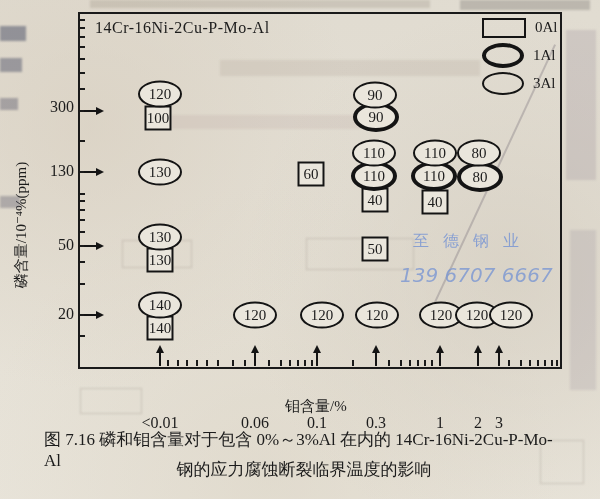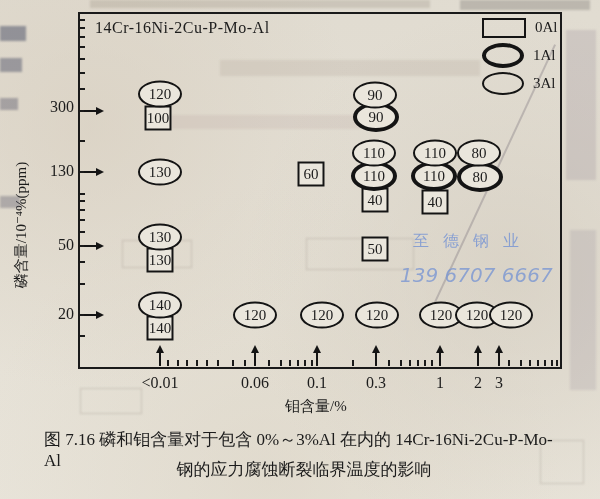--- a/index.html
+++ b/index.html
@@ -23,21 +23,21 @@
   #legend{left:482px;top:15px;z-index:2;}
   .lgrow{display:flex;align-items:center;gap:9px;margin-bottom:3px;height:25px;}
   .lg-rect{width:44px;height:20px;border:2.5px solid #141414;box-sizing:border-box;}
   .lg-bold{width:42px;height:25px;border:4.5px solid #141414;border-radius:50%;box-sizing:border-box;}
   .lg-thin{width:42px;height:23px;border:2px solid #141414;border-radius:50%;box-sizing:border-box;}
   .lg-lab{font-size:15px;}
   
   .tick{background:#1a1a1a;z-index:2;}
   
   .ylab-num{width:38px;text-align:right;font-size:16px;z-index:2;}
-  .xlab-num{text-align:center;font-size:16px;z-index:2;}
+  .xlab-num{text-align:center;font-size:16px;z-index:2;margin-top:40px;}
   
   .arr-r{width:13px;height:2px;background:#141414;z-index:2;}
   .arr-r::after{content:'';position:absolute;right:-7px;top:-3px;width:0;height:0;border-top:4px solid transparent;border-bottom:4px solid transparent;border-left:8px solid #141414;}
   .arr-u{width:2px;height:13px;background:#141414;z-index:2;}
   .arr-u::before{content:'';position:absolute;top:-7px;left:-3px;width:0;height:0;border-left:4px solid transparent;border-right:4px solid transparent;border-bottom:8px solid #141414;}
   
   .pt{display:flex;align-items:center;justify-content:center;font-size:15px;line-height:1;background:#eae6dc;box-sizing:border-box;z-index:2;}
   .pt-rect{width:27px;height:25px;border:2.5px solid #141414;}
   .pt-thin{width:44px;height:27px;border:2px solid #141414;border-radius:50%;}
   .pt-bold{width:46px;height:30px;border:4.5px solid #141414;border-radius:50%;}

